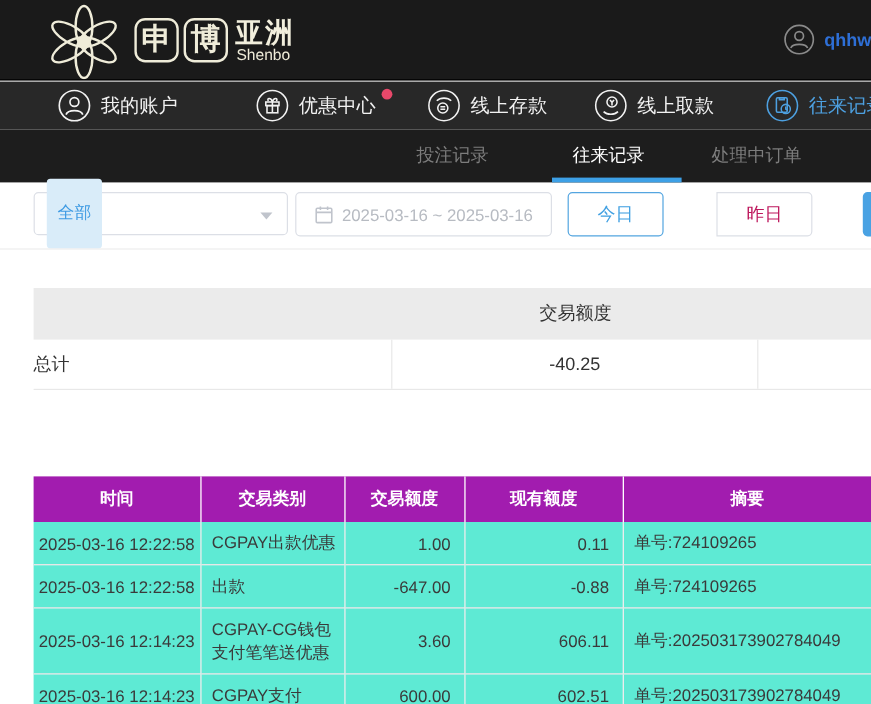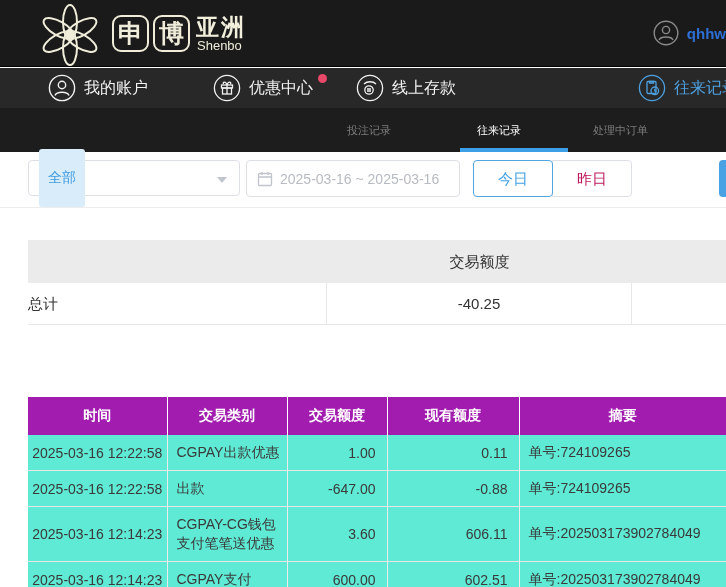--- a/index.html
+++ b/index.html
@@ -18,30 +18,30 @@
   .username { color:#2e6fd6; font-size:15px; font-weight:bold; white-space:nowrap; }
 
   
   .mainnav { position:absolute; top:68px; left:0; width:726px; height:40px; background:#282828; }
   .nav-item { position:absolute; top:0; height:40px; display:flex; align-items:center; gap:8px; color:#f2f2f2; font-size:16px; cursor:pointer; white-space:nowrap; }
   .nav-item.active { color:#4da0e0; }
   .nav-badge { position:absolute; left:318px; top:6px; width:9px; height:9px; border-radius:50%; background:#e8486a; }
 
   
   .subnav { position:absolute; top:108px; left:0; width:726px; height:44px; background:#1d1d1d; }
-  .subtab { position:absolute; top:0; height:44px; line-height:44px; color:#7d7d7d; font-size:11px; cursor:pointer; white-space:nowrap; }
+  .subtab { position:absolute; top:0; height:44px; line-height:44px; color:#7d7d7d; font-size:15px; cursor:pointer; white-space:nowrap; }
   .subtab.active { color:#ffffff; }
   .subtab-underline { position:absolute; top:40px; left:460px; width:108px; height:4px; background:#3da0e6; }
 
   
   .select-box { position:absolute; left:28px; top:160px; width:212px; height:36px; border:1px solid #dcdfe6; border-radius:4px; background:#fff; display:flex; align-items:center; padding:0 10px; cursor:pointer; }
   .select-tag { background:#d9ecf9; color:#3d9ae3; font-size:14px; padding:20px 9px; border-radius:3px; }
   .select-caret { position:absolute; right:12px; top:16px; width:0; height:0; border-left:5px solid transparent; border-right:5px solid transparent; border-top:6px solid #c0c4cc; }
-  .date-box { position:absolute; left:246px; top:160px; width:214px; height:37px; border:1px solid #dcdfe6; border-radius:4px; background:#fff; display:flex; align-items:center; gap:7px; padding:0 10px; color:#b7bbc2; font-size:14px; cursor:pointer; white-space:nowrap; }
-  .btn-group { position:absolute; left:473px; top:160px; display:flex; }
+  .date-box { position:absolute; left:246px; top:160px; width:214px; height:37px; border:1px solid #dcdfe6; border-radius:4px; background:#fff; display:flex; align-items:center; gap:7px; padding:0 10px; color:#b7bbc2; font-size:14px; cursor:pointer; white-space:nowrap;justify-content:center; }
+  .btn-group { position:absolute; left:473px; top:160px; display:flex;gap:45px; }
   .qbtn { width:80px; height:37px; background:#fff; border:1px solid #dcdfe6; color:#be185d; font-size:15px; text-align:center; line-height:35px; cursor:pointer; margin-left:-1px; }
   .qbtn:first-child { margin-left:0; border-radius:4px 0 0 4px; }
   .qbtn:last-child { border-radius:0 4px 4px 0; }
   .qbtn.active { border:1px solid #53a5e0; color:#41a0e2; border-radius:4px; position:relative; z-index:2; }
   .cut-btn { position:absolute; left:719px; top:160px; width:30px; height:37px; background:#49a2e3; border-radius:4px; cursor:pointer; }
   .filter-divider { position:absolute; left:0; top:207px; width:726px; height:1px; background:#ededed; }
 
   
   .summary { position:absolute; left:28px; top:240px; width:698px; }
   .summary-head { position:relative; height:43px; background:#ebebeb; }
@@ -116,20 +116,28 @@
     </div>
     <div class="nav-badge"></div>
     <div class="nav-item" style="left:356px">
       <svg class="icon-circle" width="28" height="28" viewBox="0 0 28 28" fill="none" stroke="#f2f2f2" stroke-width="1.3">
         <circle cx="14" cy="14" r="12.6"></circle>
         <circle cx="13" cy="16" r="4.2"></circle>
         <path d="M11 15 h4 M11 17 h4 M8 10 c3-3 9-3 12 0"></path>
       </svg>
       <span>线上存款</span>
     </div>
+    <div class="nav-item" style="left:495px">
+      <svg class="icon-circle" width="28" height="28" viewBox="0 0 28 28" fill="none" stroke="#f2f2f2" stroke-width="1.3">
+        <circle cx="14" cy="14" r="12.6"></circle>
+        <circle cx="15" cy="11" r="4.2"></circle>
+        <path d="M13.3 9.3 l1.7 2 l1.7-2 M15 11.3 v2.6 M8 19 c3 3 9 3 12 0"></path>
+      </svg>
+      <span>线上取款</span>
+    </div>
     <div class="nav-item active" style="left:638px">
       <svg class="icon-circle" width="28" height="28" viewBox="0 0 28 28" fill="none" stroke="#4da0e0" stroke-width="1.3">
         <circle cx="14" cy="14" r="12.6"></circle>
         <rect x="9" y="7.5" width="9" height="12" rx="1"></rect>
         <path d="M11.5 7.5 h4 v1.6 h-4 z"></path>
         <circle cx="16.8" cy="16.8" r="3.8" fill="#1d1d1d00"></circle>
         <path d="M16.8 14.8 v2 l1.5 1"></path>
       </svg>
       <span>往来记录</span>
     </div>

